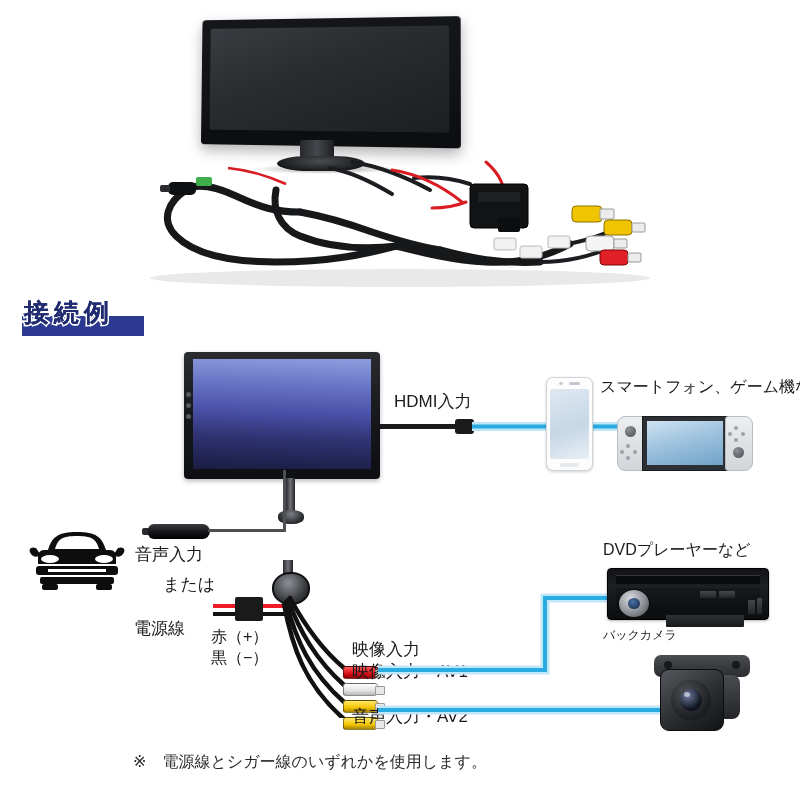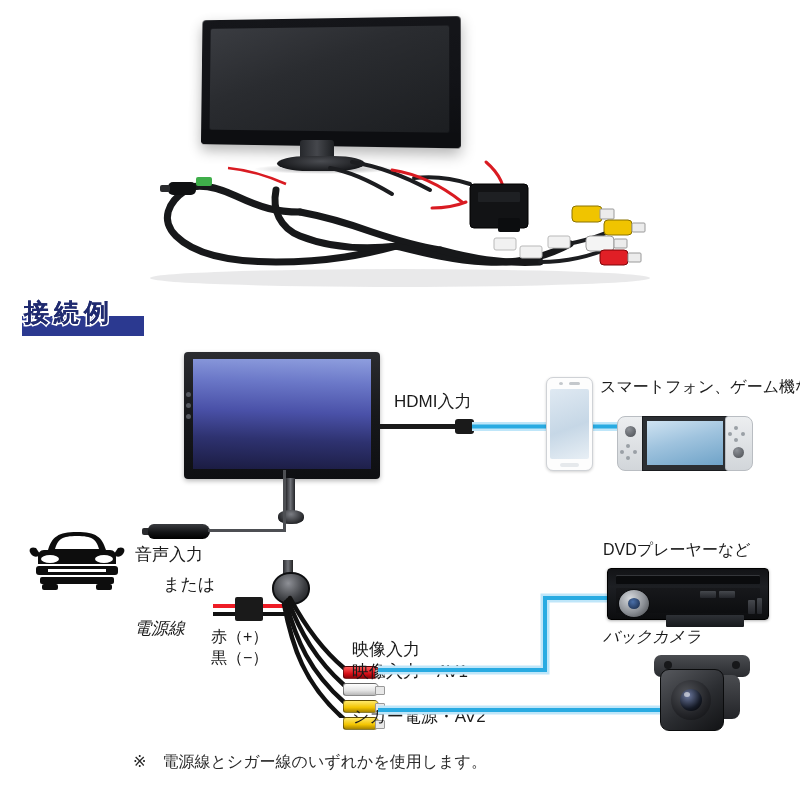--- a/index.html
+++ b/index.html
@@ -87,21 +87,21 @@
 
   
   #car-icon{left:22px;top:524px;width:110px;height:70px;}
   #cigar-plug{left:148px;top:524px;width:62px;height:15px;
       background:linear-gradient(180deg,#3a3c40,#131416 55%,#000);border-radius:7px 9px 9px 7px;}
   #cigar-tip{left:142px;top:528px;width:9px;height:7px;background:#2a2b2e;border-radius:2px 0 0 2px;}
   #cigar-wire{left:208px;top:529px;width:78px;height:3px;background:#4d4f53;}
   #cigar-wire-v{left:283px;top:470px;width:3px;height:62px;background:#4d4f53;}
   #lbl-cigar{left:135px;top:543px;font-size:17px;white-space:nowrap;}
   #lbl-or{left:163px;top:573px;font-size:17px;white-space:nowrap;}
-  #lbl-pwrline{left:134px;top:617px;font-size:17px;white-space:nowrap;font-style:italic;}
+  #lbl-pwrline{left:134px;top:617px;font-size:17px;white-space:nowrap;}
 
   #pw-red{left:213px;top:604px;width:76px;height:4px;background:#ee1c25;}
   #pw-black{left:213px;top:612px;width:76px;height:4px;background:#111;}
   #pw-box{left:235px;top:597px;width:28px;height:24px;background:#1a1a1a;border-radius:2px;}
   #lbl-red{left:211px;top:627px;font-size:16px;white-space:nowrap;}
   #lbl-black{left:211px;top:648px;font-size:16px;white-space:nowrap;}
 
   
   #hub{left:272px;top:572px;width:34px;height:29px;
       background:radial-gradient(ellipse at 42% 32%,#8e9096,#3b3d41 60%,#141517);
@@ -136,21 +136,21 @@
   #dvd-knob{position:absolute;left:10px;top:20px;width:30px;height:27px;border-radius:50%;
       background:radial-gradient(circle at 38% 32%,#d7dade,#8b8f95 55%,#3c3e42);border:1px solid #0b0c0e;}
   #dvd-knob:after{content:"";position:absolute;left:9px;top:8px;width:12px;height:11px;border-radius:50%;
       background:radial-gradient(circle at 40% 35%,#4a6fa8,#14243f);}
   #dvd-disp{position:absolute;left:50px;top:27px;width:78px;height:12px;
       background:linear-gradient(180deg,#2e3136,#17191c);border-radius:1px;}
   .dvd-btn{position:absolute;height:7px;background:linear-gradient(180deg,#45484d,#23252a);border-radius:1px;}
   #lbl-dvd{left:603px;top:540px;font-size:16px;white-space:nowrap;}
 
   
-  #lbl-cam{left:603px;top:627px;font-size:16px;white-space:nowrap;font-style:italic;}
+  #lbl-cam{left:603px;top:627px;font-size:12px;white-space:nowrap;}
   #camera{left:648px;top:655px;width:104px;height:84px;}
   #cam-bracket{position:absolute;left:6px;top:0;width:96px;height:22px;
       background:linear-gradient(180deg,#4b4d51,#2a2c30);border-radius:7px;}
   #cam-bracket:before,#cam-bracket:after{content:"";position:absolute;top:6px;width:8px;height:8px;
       border-radius:50%;background:#17181a;}
   #cam-bracket:before{left:10px;} #cam-bracket:after{right:10px;}
   #cam-body{position:absolute;left:12px;top:14px;width:62px;height:60px;border-radius:9px;
       background:linear-gradient(145deg,#56585d,#2b2d31 55%,#121315);border:1px solid #0a0b0c;}
   #cam-lens-o{position:absolute;left:10px;top:10px;width:40px;height:40px;border-radius:50%;
       background:radial-gradient(circle at 38% 32%,#4e5055,#232428 60%,#0c0d0f);}
@@ -333,21 +333,21 @@
   </div>
 <div class="layer rca" id="rca-yellow1">
     <span class="tip"></span>
   </div>
 <div class="layer rca" id="rca-yellow2">
     <span class="tip"></span>
   </div>
 
 <div class="layer" id="lbl-audio">映像入力</div>
 <div class="layer" id="lbl-av1">映像入力・AV1</div>
-<div class="layer" id="lbl-av2">シガー電源・AV2</div>
+<div class="layer" id="lbl-av2">音声入力・AV2</div>
 
 <svg class="layer" id="blue-routes" viewBox="0 0 800 180">
   <g fill="none" stroke="#bfe6f9" stroke-width="9" stroke-linejoin="miter">
     <path d="M378,110 L545,110 L545,38 L607,38"></path>
     <path d="M378,150 L700,150"></path>
   </g>
   <g fill="none" stroke="#29abe2" stroke-width="4" stroke-linejoin="miter">
     <path d="M378,110 L545,110 L545,38 L607,38"></path>
     <path d="M378,150 L700,150"></path>
   </g>

